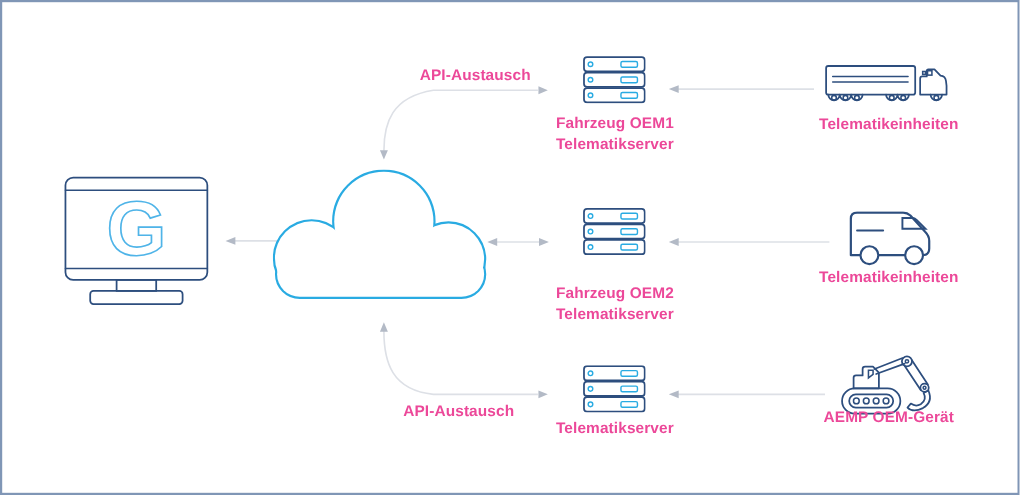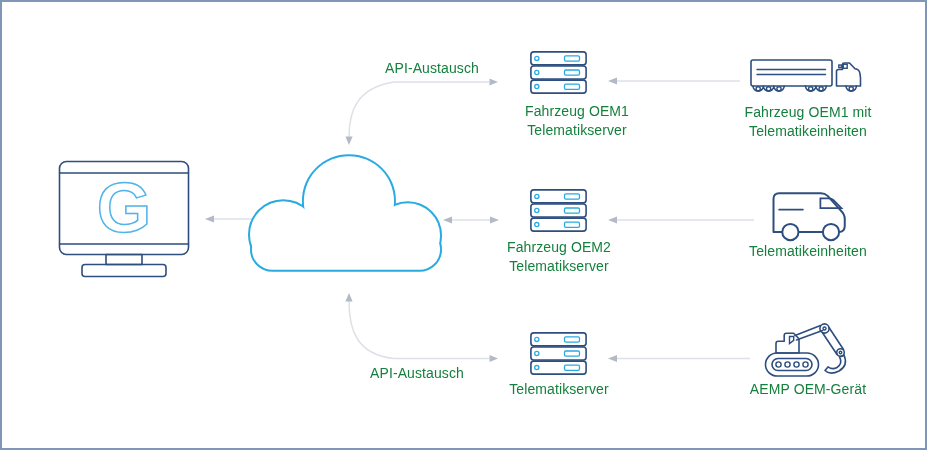--- a/index.html
+++ b/index.html
@@ -5,22 +5,22 @@
   html,body{margin:0;padding:0;background:#ffffff;}
   #canvas{
     position:relative;width:927px;height:450px;box-sizing:border-box;
     background:#ffffff;border:2px solid #8096b6;overflow:hidden;
     font-family:"Liberation Sans",sans-serif;
   }
   .node{position:absolute;}
   .node svg{display:block;}
   .connectors{position:absolute;left:0;top:0;pointer-events:none;}
   .label{
-    position:absolute;color:#15803d;font-size:14px;line-height:19px;
-    text-align:center;letter-spacing:.1px;
+    position:absolute;color:#ec4899;font-size:14px;line-height:19px;
+    text-align:center;letter-spacing:.1px;font-weight:bold;
   }
   .label .line{display:block;}
   
   .nav{stroke:#2d4e7e;fill:none;stroke-width:1.6;stroke-linecap:round;stroke-linejoin:round;}
   .navthin{stroke:#2d4e7e;fill:none;stroke-width:1.4;stroke-linecap:round;}
   .acc{stroke:#29abe2;fill:none;stroke-width:1.3;}
   .cl{stroke:#dde0e6;stroke-width:1.5;fill:none;}
   .ah{fill:#b3bac6;stroke:none;}
   .cloudstroke{stroke:#29abe2;stroke-width:4;fill:none;}
   .cloudfill{fill:#ffffff;stroke:none;}
@@ -111,41 +111,41 @@
         <rect class="acc" x="34.5" y="4.9" width="15" height="5.2" rx="1.4"></rect>
         <rect class="nav" x="0.9" y="15" width="55.2" height="13" rx="2.8"></rect>
         <circle class="acc" cx="6.8" cy="21.5" r="2.1"></circle>
         <rect class="acc" x="34.5" y="19" width="15" height="5.2" rx="1.4"></rect>
         <rect class="nav" x="0.9" y="29.1" width="55.2" height="13" rx="2.8"></rect>
         <circle class="acc" cx="6.8" cy="35.6" r="2.1"></circle>
         <rect class="acc" x="34.5" y="33.1" width="15" height="5.2" rx="1.4"></rect>
       </g>
     </svg>
   </div>
-  <div class="label" style="left:500px;top:100px;width:150px;">
+  <div class="label" style="left:482px;top:100px;width:150px;">
     <span class="line">Fahrzeug OEM1</span>
     <span class="line">Telematikserver</span>
   </div>
 
   <div class="node" style="left:528px;top:187px;">
     <svg width="57" height="43" viewBox="0 0 57 43">
       <g>
         <rect class="nav" x="0.9" y="0.9" width="55.2" height="13" rx="2.8"></rect>
         <circle class="acc" cx="6.8" cy="7.4" r="2.1"></circle>
         <rect class="acc" x="34.5" y="4.9" width="15" height="5.2" rx="1.4"></rect>
         <rect class="nav" x="0.9" y="15" width="55.2" height="13" rx="2.8"></rect>
         <circle class="acc" cx="6.8" cy="21.5" r="2.1"></circle>
         <rect class="acc" x="34.5" y="19" width="15" height="5.2" rx="1.4"></rect>
         <rect class="nav" x="0.9" y="29.1" width="55.2" height="13" rx="2.8"></rect>
         <circle class="acc" cx="6.8" cy="35.6" r="2.1"></circle>
         <rect class="acc" x="34.5" y="33.1" width="15" height="5.2" rx="1.4"></rect>
       </g>
     </svg>
   </div>
-  <div class="label" style="left:482px;top:236px;width:150px;">
+  <div class="label" style="left:482px;top:255px;width:150px;">
     <span class="line">Fahrzeug OEM2</span>
     <span class="line">Telematikserver</span>
   </div>
 
   <div class="node" style="left:528px;top:330px;">
     <svg width="57" height="43" viewBox="0 0 57 43">
       <g>
         <rect class="nav" x="0.9" y="0.9" width="55.2" height="13" rx="2.8"></rect>
         <circle class="acc" cx="6.8" cy="7.4" r="2.1"></circle>
         <rect class="acc" x="34.5" y="4.9" width="15" height="5.2" rx="1.4"></rect>
@@ -175,21 +175,20 @@
       <circle class="navthin" cx="18.6" cy="30.8" r="2.1"></circle>
       <circle class="navthin" cx="29" cy="30.8" r="2.1"></circle>
       <path class="nav" d="M55.5,28 a5.2,5.2 0 0 0 10.4,0 a5.2,5.2 0 0 0 10.4,0"></path>
       <circle class="navthin" cx="60.7" cy="30.8" r="2.1"></circle>
       <circle class="navthin" cx="71.1" cy="30.8" r="2.1"></circle>
       <path class="nav" d="M96,28 a5.2,5.2 0 0 0 10.4,0"></path>
       <circle class="navthin" cx="101.2" cy="30.8" r="2.1"></circle>
     </svg>
   </div>
   <div class="label" style="left:720px;top:101px;width:172px;">
-    <span class="line">Fahrzeug OEM1 mit</span>
     <span class="line">Telematikeinheiten</span>
   </div>
 
   <div class="node" style="left:766px;top:190px;">
     <svg width="81" height="50" viewBox="0 0 64 40">
       <path class="nav" d="M4,32 V5.5 q0,-4.5 4.5,-4.5 h33.5 q3,0 5.3,2.1 L58,15 q3,3 3,6.6 v5.6 q0,4.8 -4.8,4.8 H4 z"></path>
       <path class="navthin" d="M41.5,5 h7 q2,0 3.3,1.3 l6.5,6.5 H41.5 z"></path>
       <path class="navthin" d="M8.5,14 H27.5"></path>
       <circle class="wheel" cx="17.5" cy="32" r="6.5"></circle>
       <circle class="wheel" cx="50" cy="32" r="6.5"></circle>
@@ -213,18 +212,18 @@
       <path class="nav" d="M33.5,21 L59.5,11.5"></path>
       <circle class="nav" cx="61.5" cy="9.5" r="4.6"></circle>
       <circle class="navthin" cx="61.5" cy="9.5" r="1.5"></circle>
       <path class="nav" d="M59.5,13.8 L74,35.5"></path>
       <path class="nav" d="M66,8.5 L80.5,30.5"></path>
       <circle class="nav" cx="77.5" cy="33.5" r="3.8"></circle>
       <circle class="navthin" cx="77.5" cy="33.5" r="1.3"></circle>
       <path class="nav" d="M81,36 q4.5,10.5 -5,16 q-9,4.5 -14,-0.5 l3,-3.6 q4.5,3.2 9,0.6 q6,-4 2.6,-10.3 z"></path>
     </svg>
   </div>
-  <div class="label" style="left:720px;top:378px;width:172px;">
+  <div class="label" style="left:720px;top:368px;width:172px;">
     <span class="line">AEMP OEM-Gerät</span>
     <span class="line"></span>
   </div>
 
 </div>
 
 </body></html>

